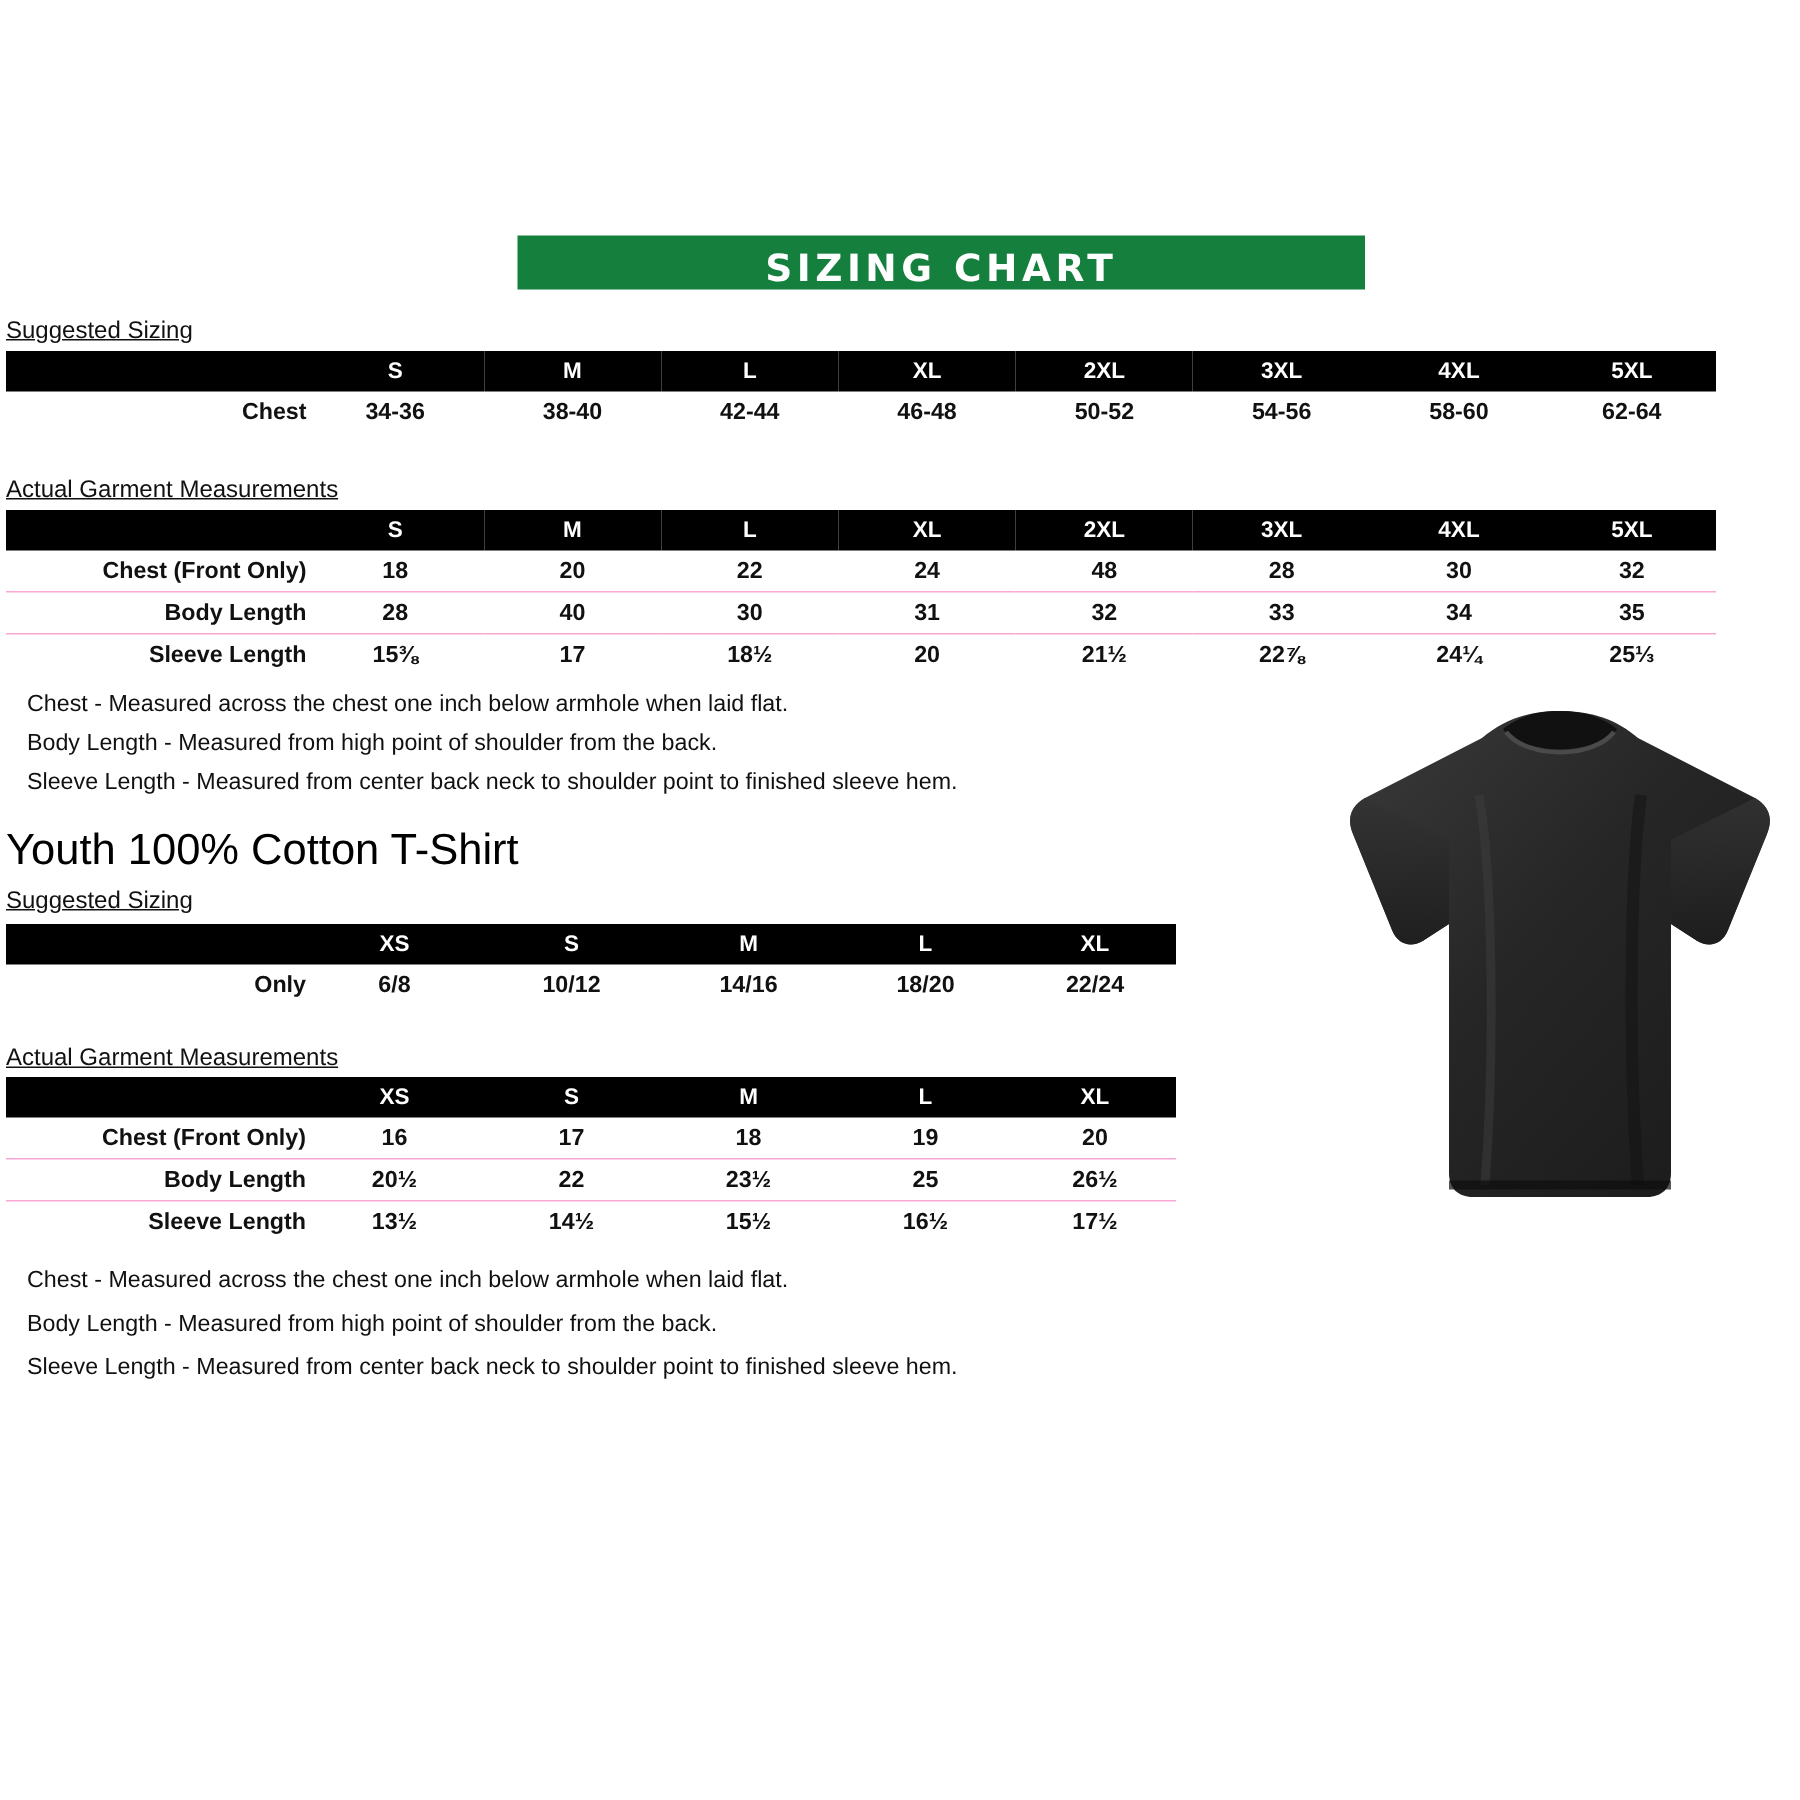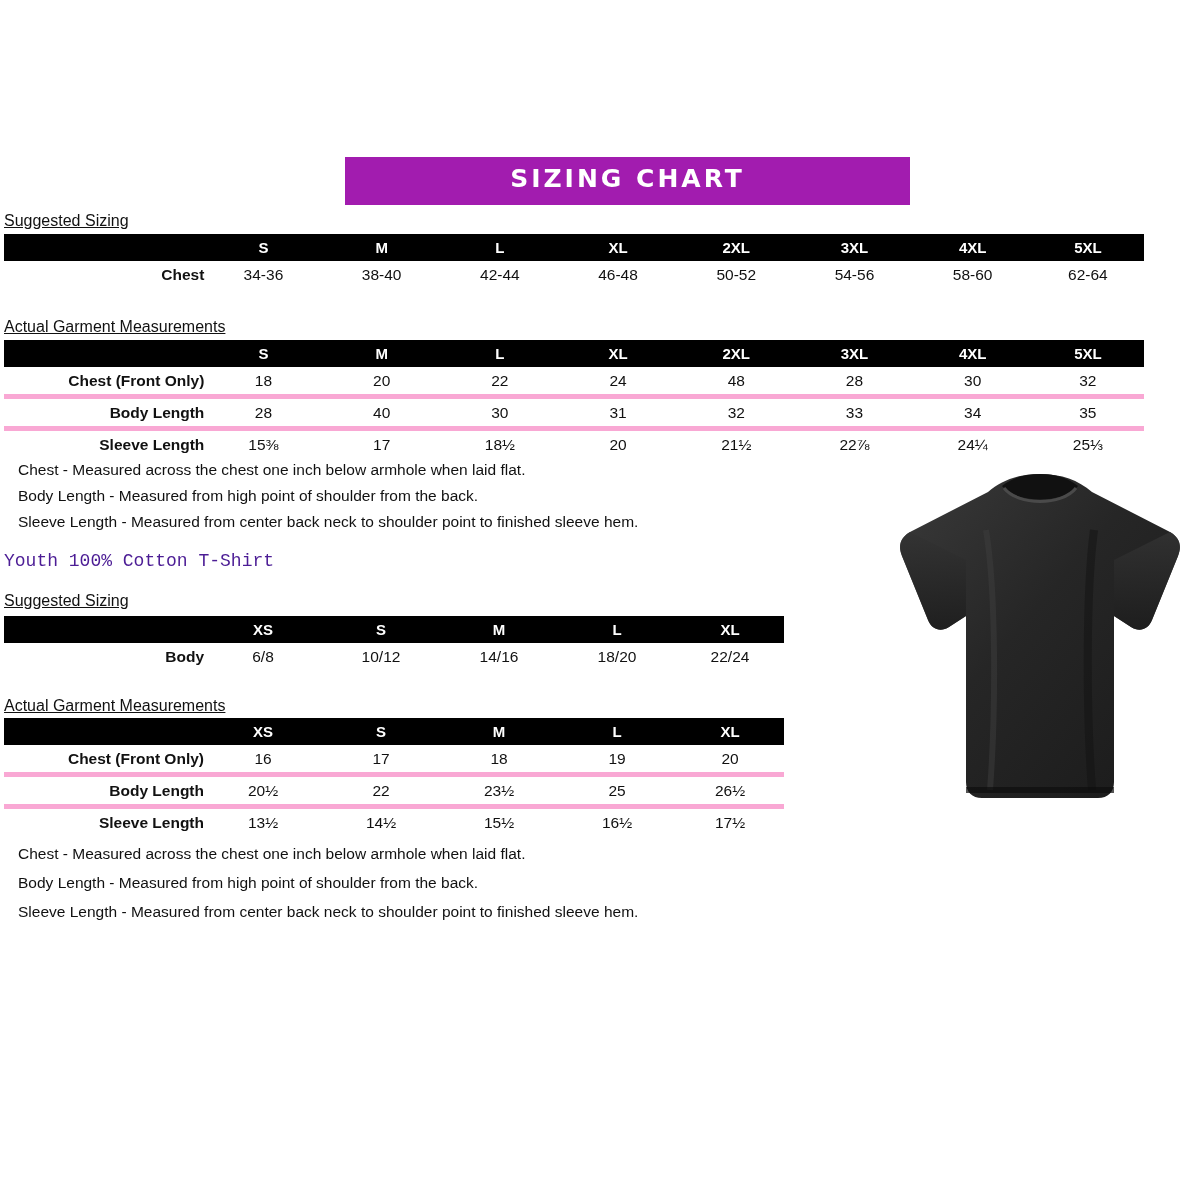--- a/index.html
+++ b/index.html
@@ -39,22 +39,22 @@
     font-weight: 400;
     letter-spacing: 0.2px;
     color: #000;
     white-space: nowrap;
   }
   .sizing-banner {
     position: absolute;
     left: 335px;
     top: -3px;
     width: 565px;
-    height: 48px;
-    background: #a21caf;
+    height: 36px;
+    background: #15803d;
   }
   .sizing-banner span {
     display: block;
     text-align: center;
     color: #fff;
     font-size: 25px;
     font-weight: bold;
     letter-spacing: 3px;
     line-height: 44px;
     font-family: "DejaVu Sans", sans-serif;
@@ -88,48 +88,48 @@
     font-weight: bold;
     text-align: center;
   }
   table.sz thead th.rowlabel {
     background: #000;
     text-align: left;
   }
   table.sz tbody td {
     text-align: center;
     color: #111;
+    font-weight: bold;
   }
   table.sz tbody td.rowlabel {
     text-align: right;
     font-weight: bold;
     padding-left: 4px;
     font-size: 15.5px;
   }
   table.sz tbody tr.ruled td {
-    border-bottom: 5px solid #f9a8d4;
+    border-bottom: 1px solid #f9a8d4;
   }
   table.sz tbody tr.noborder td {
     border-bottom: none;
   }
 
   
   .note {
     position: absolute;
     font-size: 15.5px;
     color: #111;
     white-space: nowrap;
   }
 
   .sub-title {
     position: absolute;
-    font-size: 18px;
-    color: #4c1d95;
+    font-size: 29px;
+    color: #000000;
     white-space: nowrap;
-    font-family: Liberation Mono, monospace;
   }
 
   
   .shirt-wrap {
     position: absolute;
     left: 890px;
     top: 470px;
     width: 300px;
     height: 340px;
   }
@@ -273,21 +273,21 @@
           <th class="rowlabel"></th>
           <th>XS</th>
           <th>S</th>
           <th>M</th>
           <th>L</th>
           <th>XL</th>
         </tr>
       </thead>
     <tbody>
         <tr class="noborder">
-          <td class="rowlabel">Body</td>
+          <td class="rowlabel">Only</td>
           <td>6/8</td>
           <td>10/12</td>
           <td>14/16</td>
           <td>18/20</td>
           <td>22/24</td>
         </tr>
       </tbody>
   </table>
 
   <div class="label-line" style="left:4px; top:697px;">Actual Garment Measurements</div>

